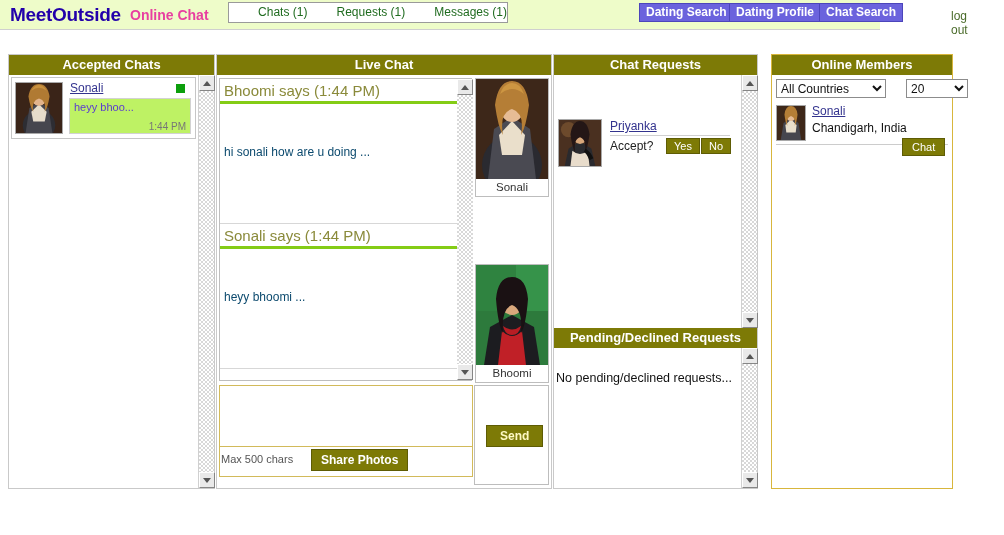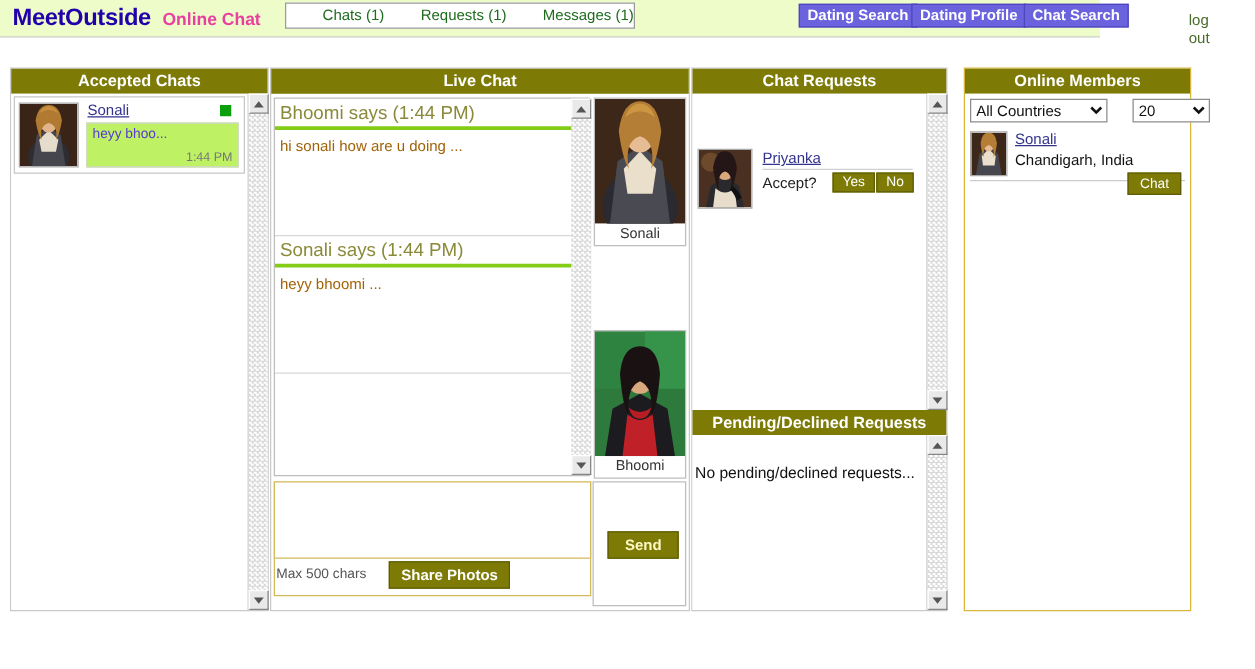--- a/index.html
+++ b/index.html
@@ -128,24 +128,25 @@
     width: 253px; height: 303px;
     border: 1px solid #bdbdbd; background: #ffffff;
     overflow: hidden;
   }
   .msg-head {
     font-size: 15px; color: #8a8a3a;
     padding: 3px 4px 2px 4px;
     border-bottom: 3px solid #84cc16;
   }
   .msg-body {
-    font-size: 12px; color: #a16207;
+    font-size: 12px; color: #0c4a6e;
     padding: 6px 4px 0 4px;
     height: 85px;
     border-bottom: 1px solid #d7d7d7;
+    margin-top: 35px;
   }
   .msg-pad { height: 60px; }
   #lc-photos {
     position: absolute; left: 258px; top: 23px;
     width: 74px; height: 328px;
   }
   .photo-card {
     position: absolute; left: 0; width: 74px;
     border: 1px solid #bdbdbd; background: #fff;
   }

